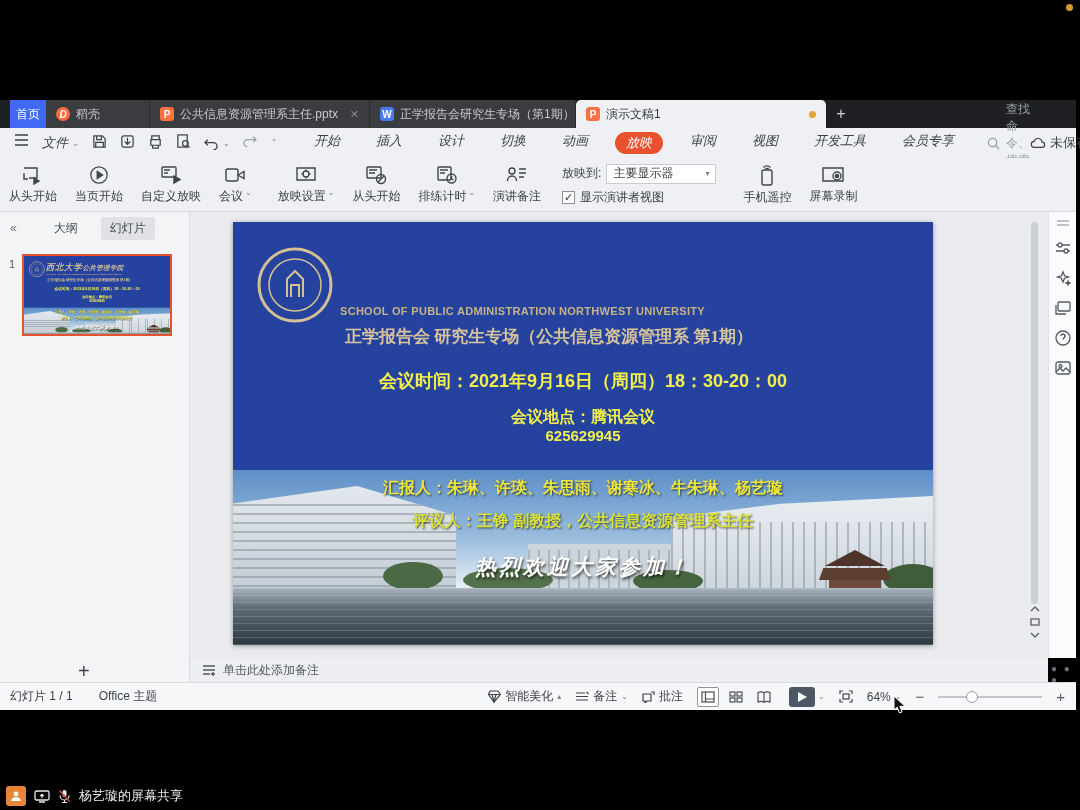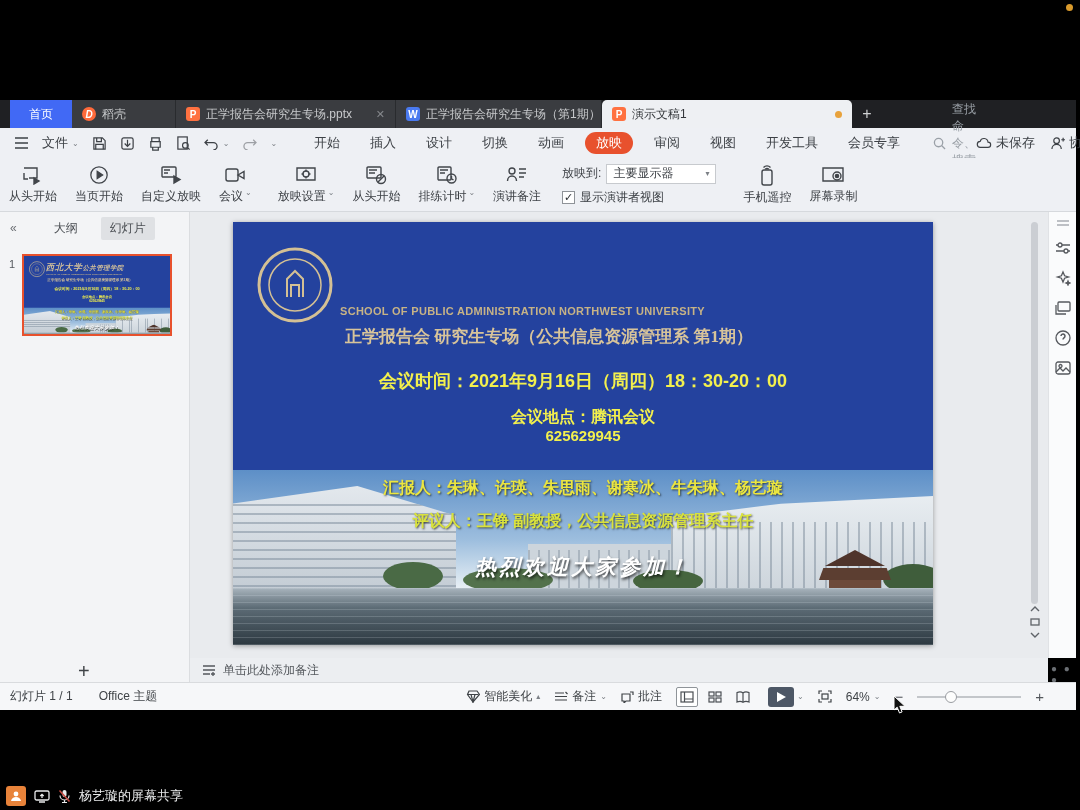--- a/index.html
+++ b/index.html
@@ -10,34 +10,34 @@
   .video{position:absolute;left:878px;top:11px;width:196px;height:104px;background:linear-gradient(145deg,#131317 0%,#1c1b22 60%,#24222b 100%);}
   .avatar-circle{position:absolute;left:73px;top:25px;width:52px;height:52px;border-radius:50%;background:radial-gradient(circle at 35% 35%,#c9c6d8,#918ea6);overflow:hidden;}
   .avatar-circle::after{content:"";position:absolute;left:18px;top:4px;width:34px;height:52px;background:#23202a;border-radius:48% 52% 45% 55%;transform:rotate(14deg);}
   .avatar-circle::before{content:"";position:absolute;left:4px;top:26px;width:16px;height:22px;background:#d8d3e2;border-radius:50% 50% 40% 40%;transform:rotate(-18deg);z-index:2;}
   .name-chip{position:absolute;left:0;bottom:0;height:22px;display:flex;align-items:center;gap:5px;padding:0 9px 0 6px;background:rgba(15,15,15,.78);color:#fff;font-size:12px;}
   .notif-dot{position:absolute;left:1066px;top:4px;width:7px;height:7px;border-radius:50%;background:#d99a2c;}
 
   
   .tabbar{position:absolute;left:0;top:100px;width:1076px;height:28px;background:#1f2023;display:flex;align-items:stretch;}
   .tab{display:flex;align-items:center;gap:6px;padding:0 10px;font-size:12px;white-space:nowrap;overflow:hidden;}
-  .tab.home{margin-left:10px;width:62px;justify-content:center;background:#4169f5;color:#fff;}
+  .tab.home{margin-left:10px;width:36px;justify-content:center;background:#4169f5;color:#fff;}
   .tab.inactive{background:#3a3c40;color:#c8cacc;border-right:1px solid #292b2e;}
   .tab.active{background:#eef0f3;color:#34373b;border-radius:5px 5px 0 0;}
   .tab .x{color:#85888c;font-size:11px;margin-left:auto;}
   .doc-ic{width:14px;height:14px;border-radius:3px;color:#fff;font-size:10px;font-weight:bold;display:flex;align-items:center;justify-content:center;flex:0 0 auto;}
   .doc-ic.p{background:#ff7140;}
   .doc-ic.w{background:#4a7af0;}
   .doc-ic.d{background:#ff6a3b;border-radius:50%;font-style:italic;}
   .mod-dot{width:7px;height:7px;border-radius:50%;background:#e8a23c;margin-left:auto;}
   .newtab{width:30px;display:flex;align-items:center;justify-content:center;color:#cfd1d3;font-size:16px;}
 
   
   .menubar{position:absolute;left:0;top:128px;width:1076px;height:30px;background:#eef0f4;display:flex;align-items:center;font-size:13px;color:#3d4146;}
-  .menubar .grp{display:flex;align-items:center;gap:13px;margin-left:14px;}
+  .menubar .grp{display:flex;gap:13px;margin-left:14px;font-style:italic;}
   .menu{padding:0 11px;white-space:nowrap;}
   .menu.pill{background:#e8512d;color:#fff;border-radius:11px;padding:2px 11px;margin:0 2px;}
   .mini-caret{font-size:8px;color:#7c8086;}
   .search{display:flex;align-items:center;gap:6px;color:#9aa0a7;font-size:12px;margin-left:22px;}
   .mb-right{margin-left:auto;display:flex;align-items:center;gap:16px;padding-right:14px;}
   .mb-item{display:flex;align-items:center;gap:4px;white-space:nowrap;}
   .ic svg{display:block}
   .dim{opacity:.45}
 
   
@@ -94,21 +94,21 @@
   
   .vscroll{position:absolute;left:1031px;top:222px;width:7px;height:382px;background:#cbced3;border-radius:4px;}
   .scrollnav{position:absolute;left:1027px;top:606px;width:16px;display:flex;flex-direction:column;align-items:center;gap:6px;color:#5f6368;}
   .rightbar{position:absolute;left:1048px;top:212px;width:28px;height:446px;background:#fafbfc;border-left:1px solid #e0e2e5;display:flex;flex-direction:column;align-items:center;padding-top:8px;gap:15px;color:#56595e;}
   .more-dots{position:absolute;left:1051px;top:663px;color:#6b6f74;font-size:10px;letter-spacing:2px;}
 
   
   .notesbar{position:absolute;left:190px;top:658px;width:858px;height:24px;background:#eceef1;display:flex;align-items:center;gap:7px;padding-left:12px;font-size:12px;color:#53575c;}
   .statusbar{position:absolute;left:0;top:682px;width:1076px;height:28px;background:#f6f7f9;border-top:1px solid #d9dbde;display:flex;align-items:center;font-size:12px;color:#3f4347;}
   .sb-left{display:flex;gap:26px;margin-left:10px;}
-  .sb-right{margin-left:auto;display:flex;align-items:center;gap:14px;padding-right:32px;}
+  .sb-right{margin-left:auto;display:flex;align-items:center;gap:14px;padding-right:11px;}
   .sb-item{display:flex;align-items:center;gap:4px;white-space:nowrap;}
   .view-ic{display:flex;align-items:center;justify-content:center;width:22px;height:20px;}
   .view-ic.on{background:#fff;border:1px solid #8f9499;border-radius:2px;}
   .playbtn{width:26px;height:20px;background:#4d5766;border-radius:3px;display:flex;align-items:center;justify-content:center;}
   .ztrack{position:relative;width:104px;height:2px;background:#c3c6ca;}
   .zthumb{position:absolute;left:28px;top:-5px;width:12px;height:12px;border-radius:50%;background:#fdfdfd;border:1px solid #9a9da2;}
 
   
   .bottombar{position:absolute;left:0;top:710px;width:1080px;height:85px;background:#000;}
   .share-info{position:absolute;left:6px;top:76px;display:flex;align-items:center;gap:8px;color:#e9eaeb;font-size:13px;}
@@ -123,21 +123,21 @@
   <div class="tabbar">
     <div class="tab home">
         <span>首页</span>
       </div>
     <div class="tab inactive" style="width:104px">
       <span class="doc-ic d">D</span>
       <span>稻壳</span>
     </div>
     <div class="tab inactive" style="width:220px">
       <span class="doc-ic p">P</span>
-      <span>正学报告会研究生专场.pptx</span>
+      <span>公共信息资源管理系主任.pptx</span>
       <span class="x">✕</span>
     </div>
     <div class="tab inactive" style="width:206px">
       <span class="doc-ic w">W</span>
       <span>正学报告会研究生专场（第1期）</span>
 
     </div>
     <div class="tab active" style="width:250px">
       <span class="doc-ic p">P</span>
       <span>演示文稿1</span>
@@ -187,21 +187,21 @@
           </svg>
           <span class="mini-caret">⌄</span>
         </span>
       <span class="ic dim">
           <svg width="15" height="13" viewBox="0 0 16 14" fill="none" stroke="#3d4146" stroke-width="1.4">
             <path d="M12 3l3 3-3 3M14.5 6H6a4 4 0 100 8"></path>
           </svg>
         </span>
       <span class="mini-caret">⌄</span>
     </div>
-    <div class="grp" style="margin-left:26px;gap:8px">
+    <div class="grp" style="margin-left:26px;gap:14px">
       <span class="menu">开始</span>
       <span class="menu">插入</span>
       <span class="menu">设计</span>
       <span class="menu">切换</span>
       <span class="menu">动画</span>
       <span class="menu pill">放映</span>
       <span class="menu">审阅</span>
       <span class="menu">视图</span>
       <span class="menu">开发工具</span>
       <span class="menu">会员专享</span>

